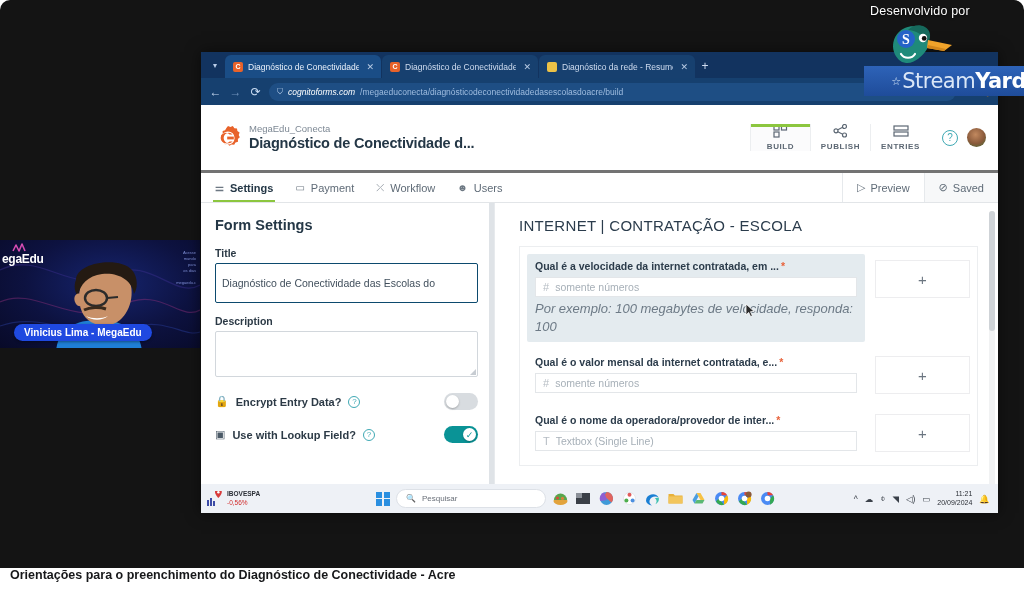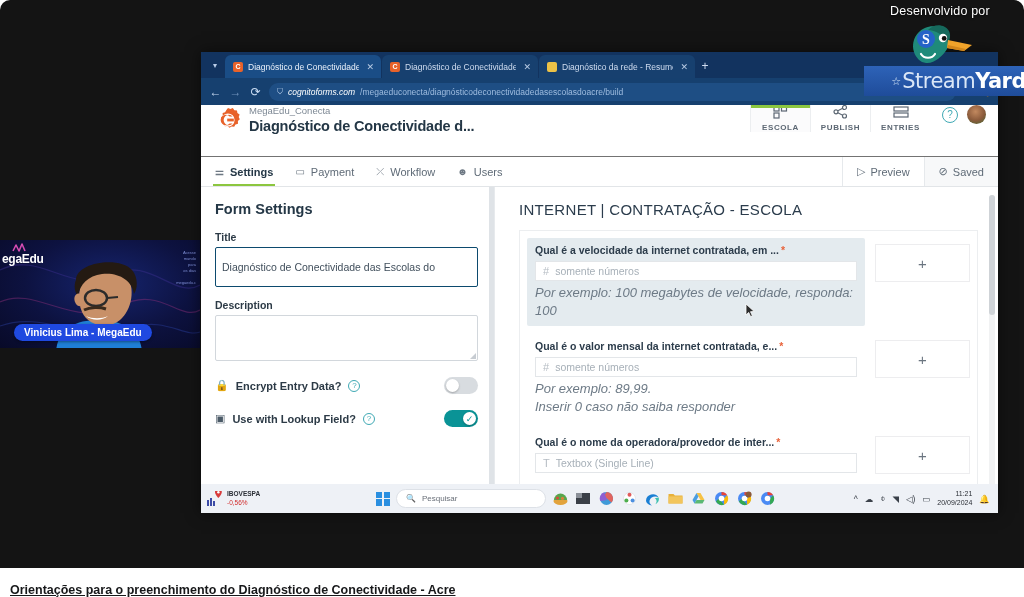--- a/index.html
+++ b/index.html
@@ -15,21 +15,21 @@
   #stage {
     position: absolute; left: 0; top: 0;
     width: 1024px; height: 568px;
     background: #141414;
     border-radius: 10px 10px 0 0;
     overflow: hidden;
   }
 
   
   #brand {
-    position: absolute; right: 4px; top: 4px;
+    position: absolute; right: 24px; top: 4px;
     width: 160px; text-align: center; z-index: 60;
   }
   #brand .devpor {
     color: #ffffff; font-size: 12.5px; letter-spacing: .2px;
     text-shadow: 0 1px 2px rgba(0,0,0,.7);
   }
   #duck { position: relative; height: 40px; margin-top: 2px; }
   #duck svg { position: absolute; left: 50%; top: -2px; transform: translateX(-50%); }
   #syBar {
     position: absolute; right: -8px; top: 66px;
@@ -139,22 +139,22 @@
     flex: 1; height: 18px; background: #1e4e84; border-radius: 9px;
     display: flex; align-items: center; gap: 5px; padding: 0 8px;
     font-size: 8.5px; color: #9fbde0; overflow: hidden; white-space: nowrap;
   }
   #urlbox .host { color: #ffffff; font-style: italic; }
   #urlbox .lock { font-size: 8px; color: #bcd3ee; }
   .addr-icon { color: #c8daf0; font-size: 10px; }
 
   
   #appheader {
-    height: 52px; background: #ffffff; flex: none;
-    display: flex; align-items: flex-start; border-bottom: 1px solid #737373;
+    height: 68px; background: #ffffff; flex: none;
+    display: flex; align-items: center; border-bottom: 3px solid #737373;
     position: relative;
   }
   #logoWrap { display: flex; align-items: center; gap: 8px; padding: 0 10px 0 14px; flex: 1; }
   #cogLogo { width: 26px; height: 26px; flex: none; }
   #titleBlock { line-height: 1.25; min-width: 0; }
   #orgName { font-size: 9.5px; color: #7d8894; }
   #formName { font-size: 14.5px; color: #243746; font-weight: 700; letter-spacing: -.2px; white-space: nowrap; }
   .modetab {
     width: 60px; display: flex; flex-direction: column;
     align-items: center; justify-content: center; gap: 4px;
@@ -323,22 +323,22 @@
     content: ""; position: absolute; left: 3px; right: 3px; bottom: -4px;
     height: 2px; border-radius: 1px; background: #4a7fd4;
   }
   #tbRight { display: flex; align-items: center; gap: 7px; margin-left: auto; padding-right: 2px; }
   .sysic { font-size: 8.5px; color: #3a4049; }
   #clock { text-align: right; line-height: 1.25; font-size: 7px; color: #2b2f36; }
 
   
   #caption {
     position: absolute; left: 0; top: 568px; width: 1024px; height: 29px;
-    background: #ffffff; display: flex; align-items: flex-end; padding-left: 10px;
-    font-size: 12.5px; font-weight: 700; color: #17181a; text-decoration: underline;
+    background: #ffffff; display: flex; align-items: flex-start; padding-left: 10px;
+    font-size: 12.5px; font-weight: 700; color: #17181a;
   }
 </style>
 </head>
 <body>
 
 <div id="stage">
 
   <div id="cam">
     <svg class="wave" viewBox="0 0 200 108" preserveAspectRatio="none">
       <path d="M0,30 C40,10 70,55 110,35 C150,15 175,60 200,45" stroke="#3b2f8f" stroke-width="1.3" fill="none"></path>
@@ -415,21 +415,21 @@
           <div id="formName">Diagnóstico de Conectividade d...</div>
         </div>
       </div>
 
       <div class="modetab active">
         <svg width="15" height="14" viewBox="0 0 15 14">
           <rect x="1" y="1" width="5" height="5" fill="none" stroke="#5c6773" stroke-width="1.2"></rect>
           <rect x="8.5" y="1" width="5" height="5" fill="none" stroke="#5c6773" stroke-width="1.2"></rect>
           <rect x="1" y="8" width="5" height="5" fill="none" stroke="#5c6773" stroke-width="1.2"></rect>
         </svg>
-        <span>ESCOLA</span>
+        <span>BUILD</span>
       </div>
 
       <div class="modetab">
         <svg width="15" height="14" viewBox="0 0 15 14">
           <circle cx="11.5" cy="2.5" r="2" fill="none" stroke="#5c6773" stroke-width="1.2"></circle>
           <circle cx="11.5" cy="11" r="2" fill="none" stroke="#5c6773" stroke-width="1.2"></circle>
           <circle cx="3" cy="6.8" r="2" fill="none" stroke="#5c6773" stroke-width="1.2"></circle>
           <path d="M4.8,5.8 L9.7,3.3 M4.8,7.8 L9.7,10.2" stroke="#5c6773" stroke-width="1.1"></path>
         </svg>
         <span>PUBLISH</span>
@@ -531,22 +531,20 @@
 
           <div class="qrow">
             <div class="qbox">
               <div class="qlabel">
                 <span>Qual é o valor mensal da internet contratada, e...</span><span class="req">*</span>
               </div>
               <div class="qinput">
                 <span class="ph-ic">#</span>
                 <span>somente números</span>
               </div>
-              <div class="qhelp" style="white-space:pre-line">Por exemplo: 89,99.
-Inserir 0 caso não saiba responder</div>
             </div>
             <div class="addbtn">+</div>
           </div>
 
           <div class="qrow">
             <div class="qbox">
               <div class="qlabel">
                 <span>Qual é o nome da operadora/provedor de inter...</span><span class="req">*</span>
               </div>
               <div class="qinput">

